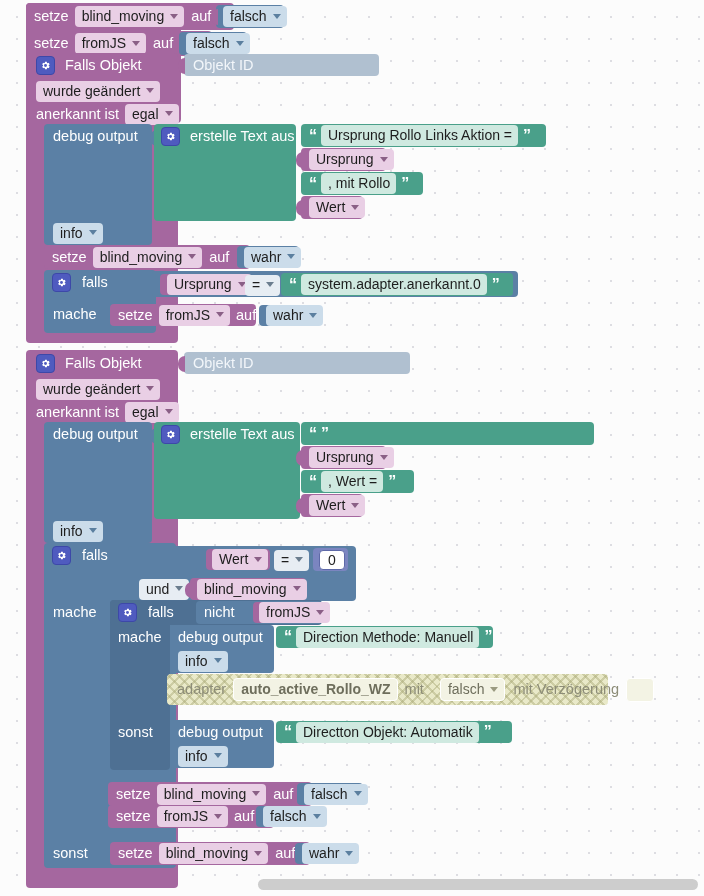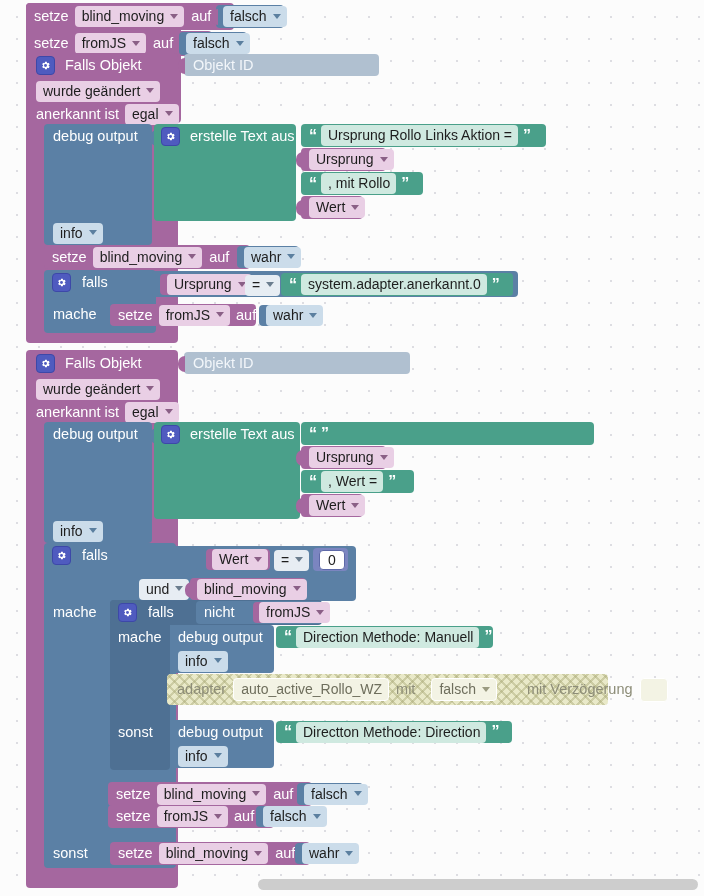--- a/index.html
+++ b/index.html
@@ -483,29 +483,29 @@
       <span class="fld green" style="margin-left:5px;">
         <span>Direction Methode: Manuell</span>
       </span>
       <span class="q" style="margin-left:5px;">”</span>
     </div>
   </div>
 
   <div class="disabled" style="position:absolute;left:167px;top:674px;width:441px;height:31px;">
     <div class="row" style="left:10px;top:0;height:31px;">
       <span class="lbl">adapter</span>
-      <span class="fld" style="margin-left:7px;">
+      <span class="fld" style="margin-left:7px;font-weight:bold;">
         <span>auto_active_Rollo_WZ</span>
       </span>
       <span class="lbl" style="margin-left:7px;">mit</span>
       <span class="fld" style="margin-left:16px;">
         <span>falsch</span>
           <i class="caret"></i>
       </span>
-      <span class="lbl" style="margin-left:30px;">mit Verzögerung</span>
+      <span class="lbl" style="margin-left:8px;">mit Verzögerung</span>
       <span class="fld" style="margin-left:7px;min-width:13px;min-height:15px;">
         <span></span>
       </span>
     </div>
   </div>
 
   <div class="row" style="left:118px;top:723px;height:19px;">
     <span class="lbl">sonst</span>
   </div>
   <div class="blk c-logic" style="left:170px;top:720px;width:104px;height:48px;"></div>
@@ -515,21 +515,21 @@
   <div class="row" style="left:178px;top:746px;height:20px;">
     <span class="fld blue">
       <span>info</span>
         <i class="caret"></i>
     </span>
   </div>
   <div class="blk c-text" style="left:276px;top:721px;width:236px;height:22px;">
     <div class="row" style="left:8px;top:0;height:22px;">
       <span class="q">“</span>
       <span class="fld green" style="margin-left:5px;">
-        <span>Directton Methode: Direction</span>
+        <span>Directton Objekt: Automatik</span>
       </span>
       <span class="q" style="margin-left:5px;">”</span>
     </div>
   </div>
 
   <div class="blk c-var" style="left:108px;top:782px;width:204px;height:24px;">
     <div class="row" style="left:8px;top:0;height:24px;">
       <span class="lbl">setze</span>
       <span class="fld" style="margin-left:6px;">
         <span>blind_moving</span>

